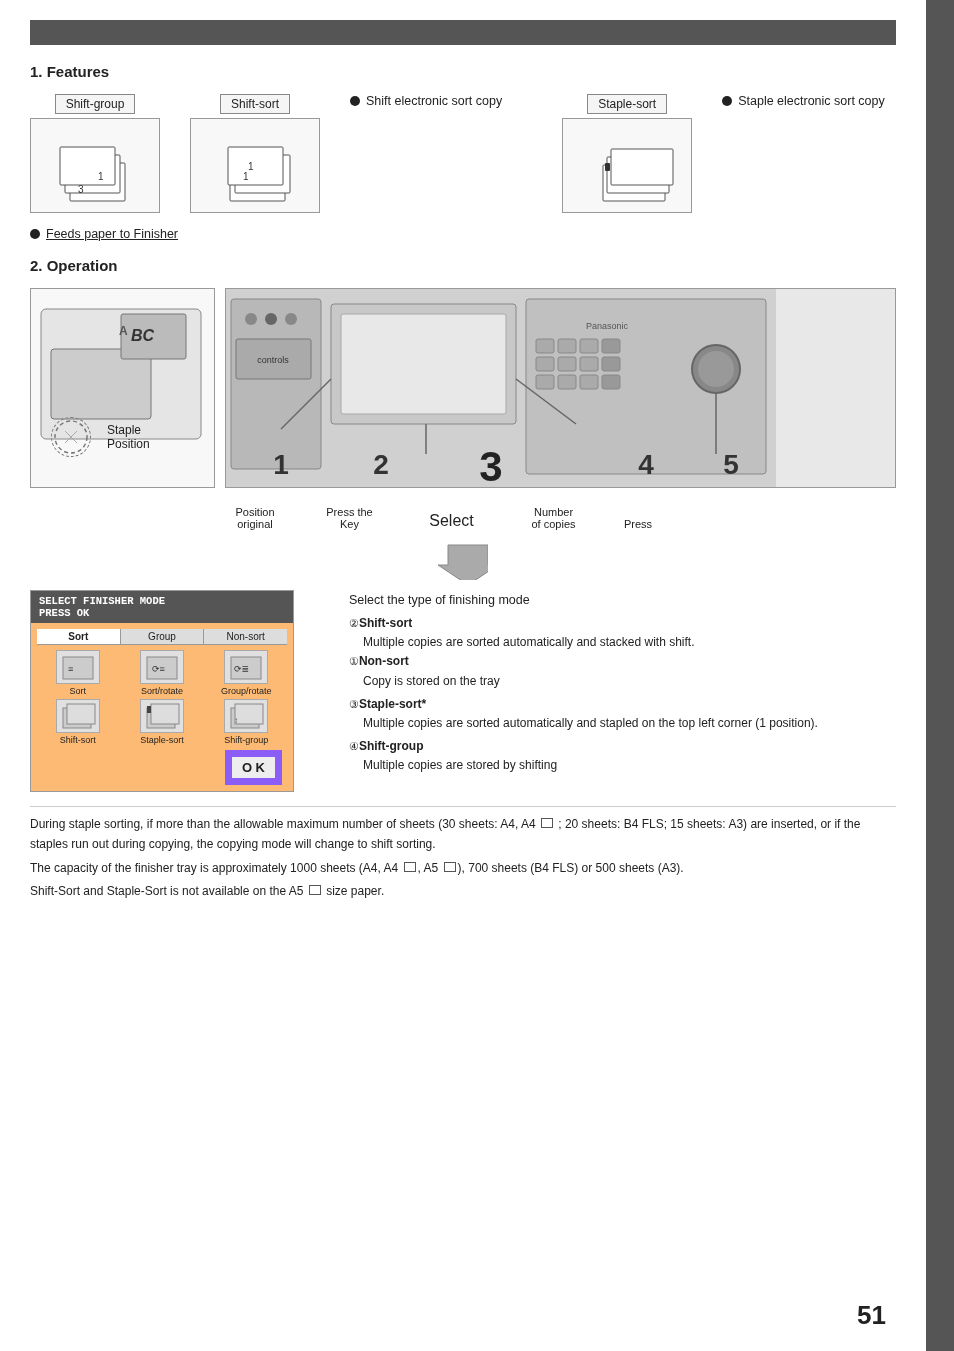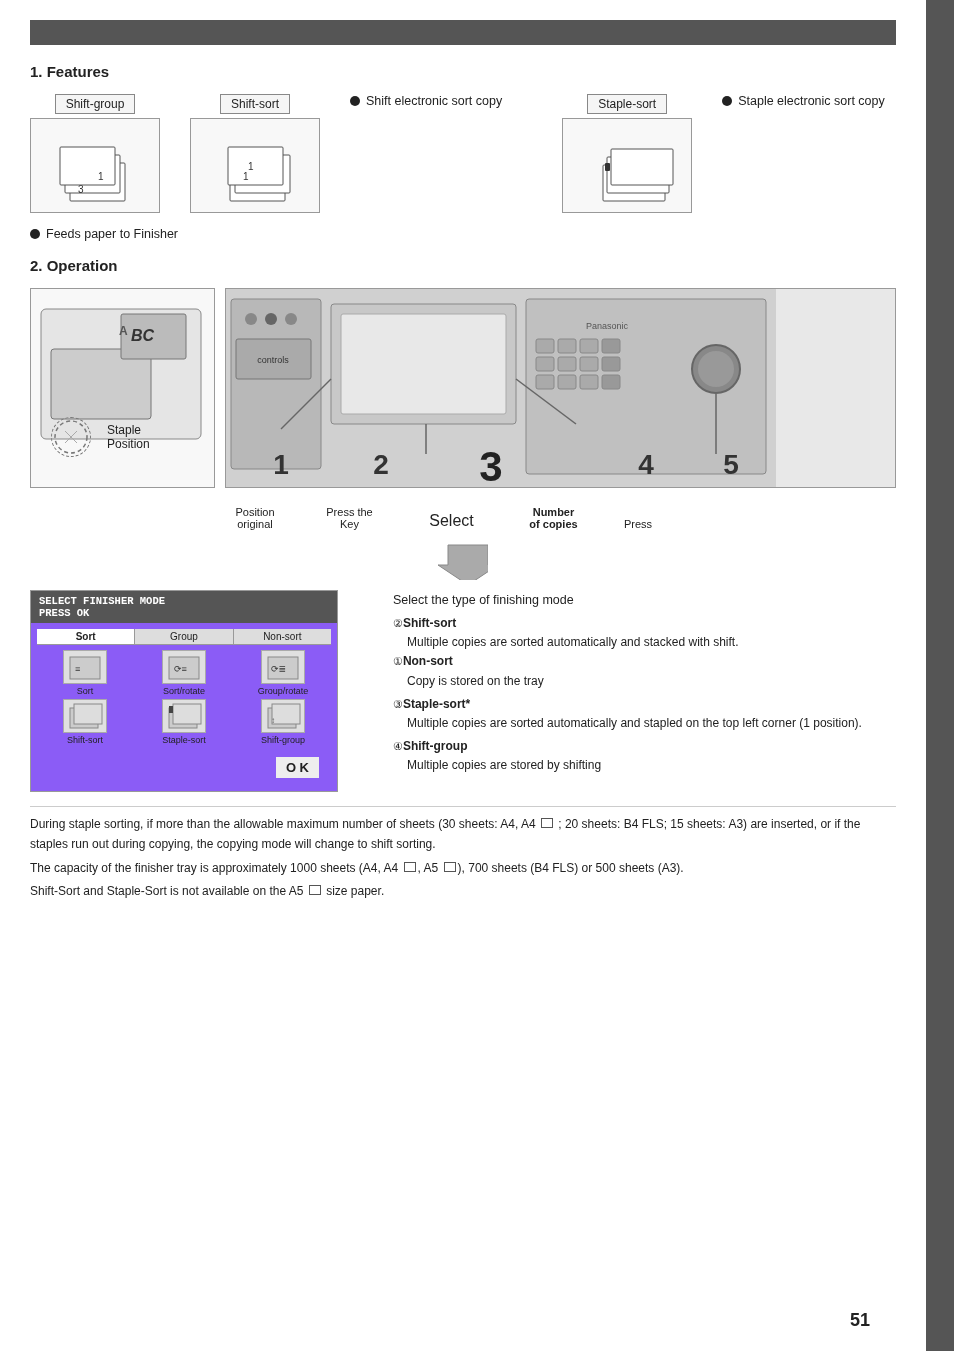--- a/index.html
+++ b/index.html
@@ -178,23 +178,23 @@
     
     .finisher-area {
       display: flex;
       gap: 16px;
       margin-top: 10px;
       margin-bottom: 14px;
       align-items: flex-start;
     }
 
     .finisher-panel {
-      width: 308px;
+      width: 264px;
       border: 1px solid #999;
-      background: #8b5cf6;
+      background: #fdba74;
       flex-shrink: 0;
       padding: 0;
       overflow: hidden;
     }
 
     .finisher-panel-header {
       background: #555;
       color: #fff;
       font-size: 10.5px;
       padding: 4px 8px;
@@ -298,22 +298,22 @@
       line-height: 1.65;
       margin-top: 10px;
       border-top: 1px solid #ccc;
       padding-top: 8px;
     }
 
     
     .page-number {
       position: absolute;
       bottom: 20px;
-      right: 56px;
-      font-size: 18px;
+      right: 40px;
+      font-size: 26px;
       font-weight: bold;
     }
 
     
     .steps-container {
       display: flex;
       align-items: flex-end;
       gap: 4px;
       margin-top: 4px;
     }
@@ -378,21 +378,21 @@
       </div>
 
       <div style="display:flex; flex-direction:column; justify-content:flex-end; padding-bottom:8px;">
         <div class="bullet-item">
           <span class="bullet-dot"></span>
           <span>Staple electronic sort copy</span>
         </div>
       </div>
     </div>
 
-    <div class="bullet-item" style="margin-bottom:16px;">
+    <div class="bullet-item" style="margin-bottom:16px;text-decoration:underline;">
       <span class="bullet-dot"></span>
       <span>Feeds paper to Finisher</span>
     </div>
 
     <div class="section-title">2. Operation</div>
 
     <div class="operation-area">
 
       <div class="staple-box">
         <svg width="185" height="200">
@@ -471,21 +471,21 @@
       <div class="step-item" style="width:60px;">
         <div class="step-label" style="font-size:11px; text-align:center;">Position<br>original</div>
       </div>
       <div class="step-item" style="width:65px;">
         <div class="step-label" style="font-size:11px; text-align:center;">Press the<br>Key</div>
       </div>
       <div class="step-item" style="width:75px;">
         <div class="step-label" style="font-size:16px; font-weight:normal; text-align:right;">Select</div>
       </div>
       <div class="step-item" style="width:65px;">
-        <div class="step-label" style="font-size:11px; text-align:center;font-weight:bold;">Number<br>of copies</div>
+        <div class="step-label" style="font-size:11px; text-align:center;">Number<br>of copies</div>
       </div>
       <div class="step-item" style="width:40px;">
         <div class="step-label" style="font-size:11px; text-align:center;">Press</div>
       </div>
     </div>
 
     <div class="arrow-down">
       <svg width="60" height="45">
         <polygon points="10,5 50,5 50,25 60,25 30,45 0,25 10,25" fill="#aaa" stroke="#888" stroke-width="1"></polygon>
       </svg>

